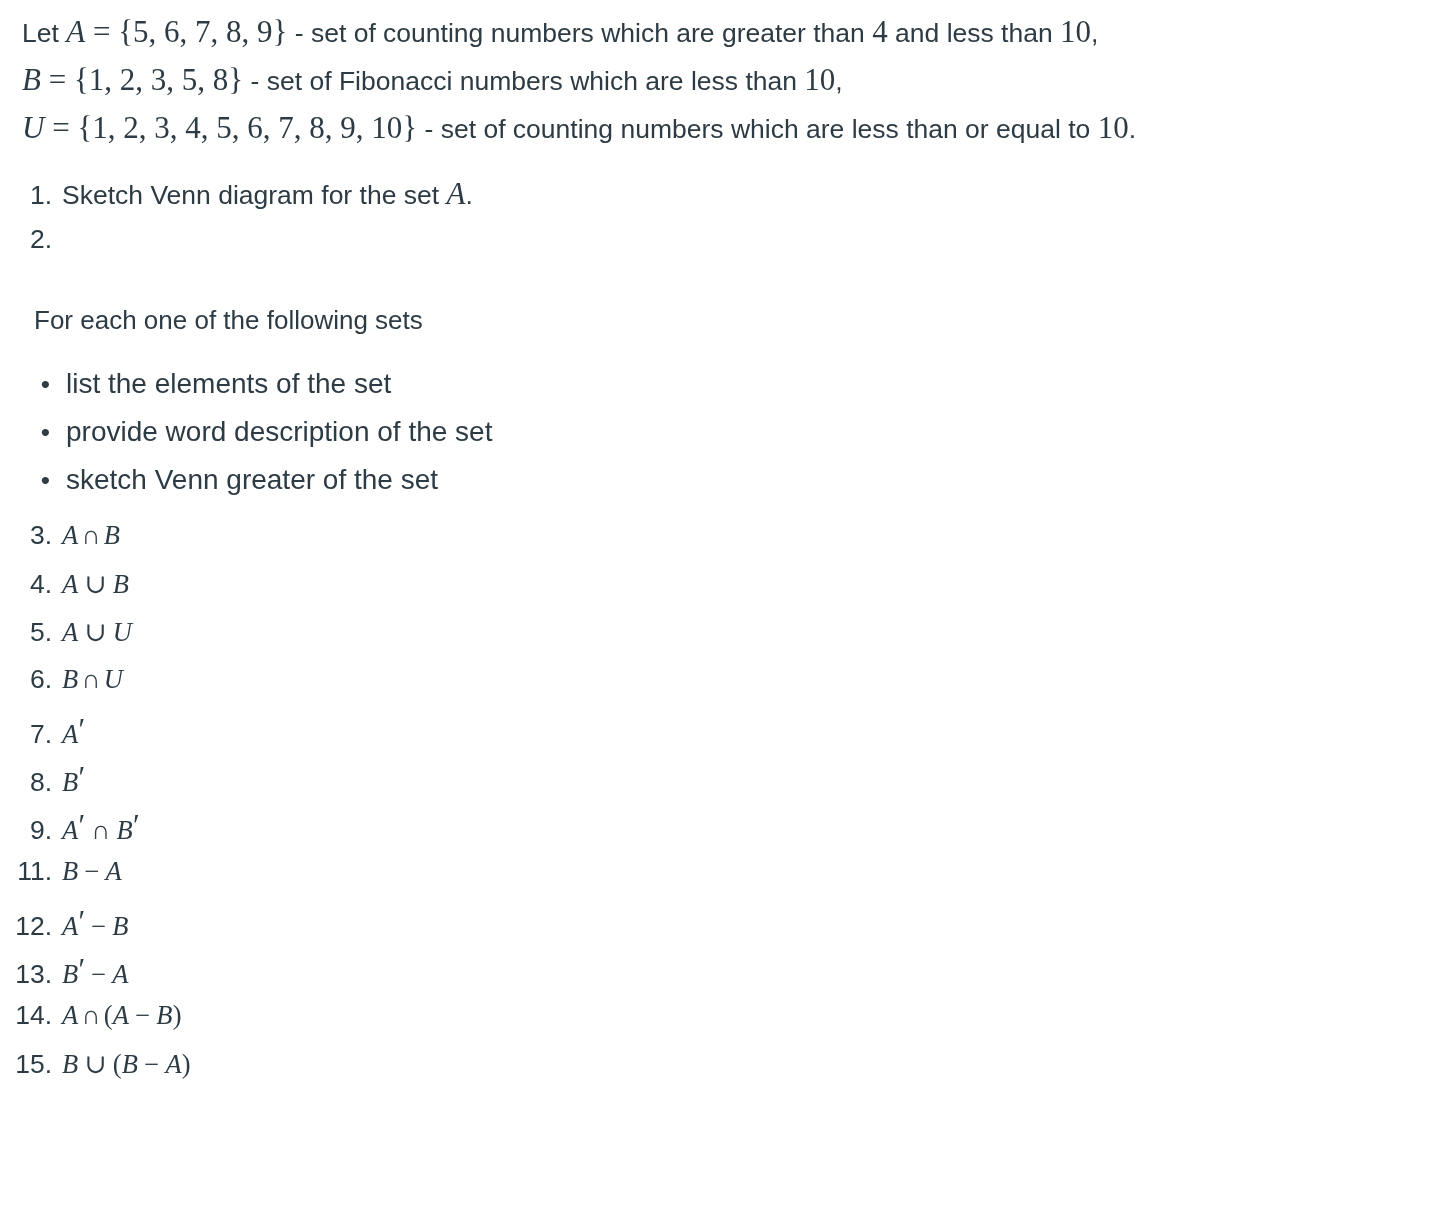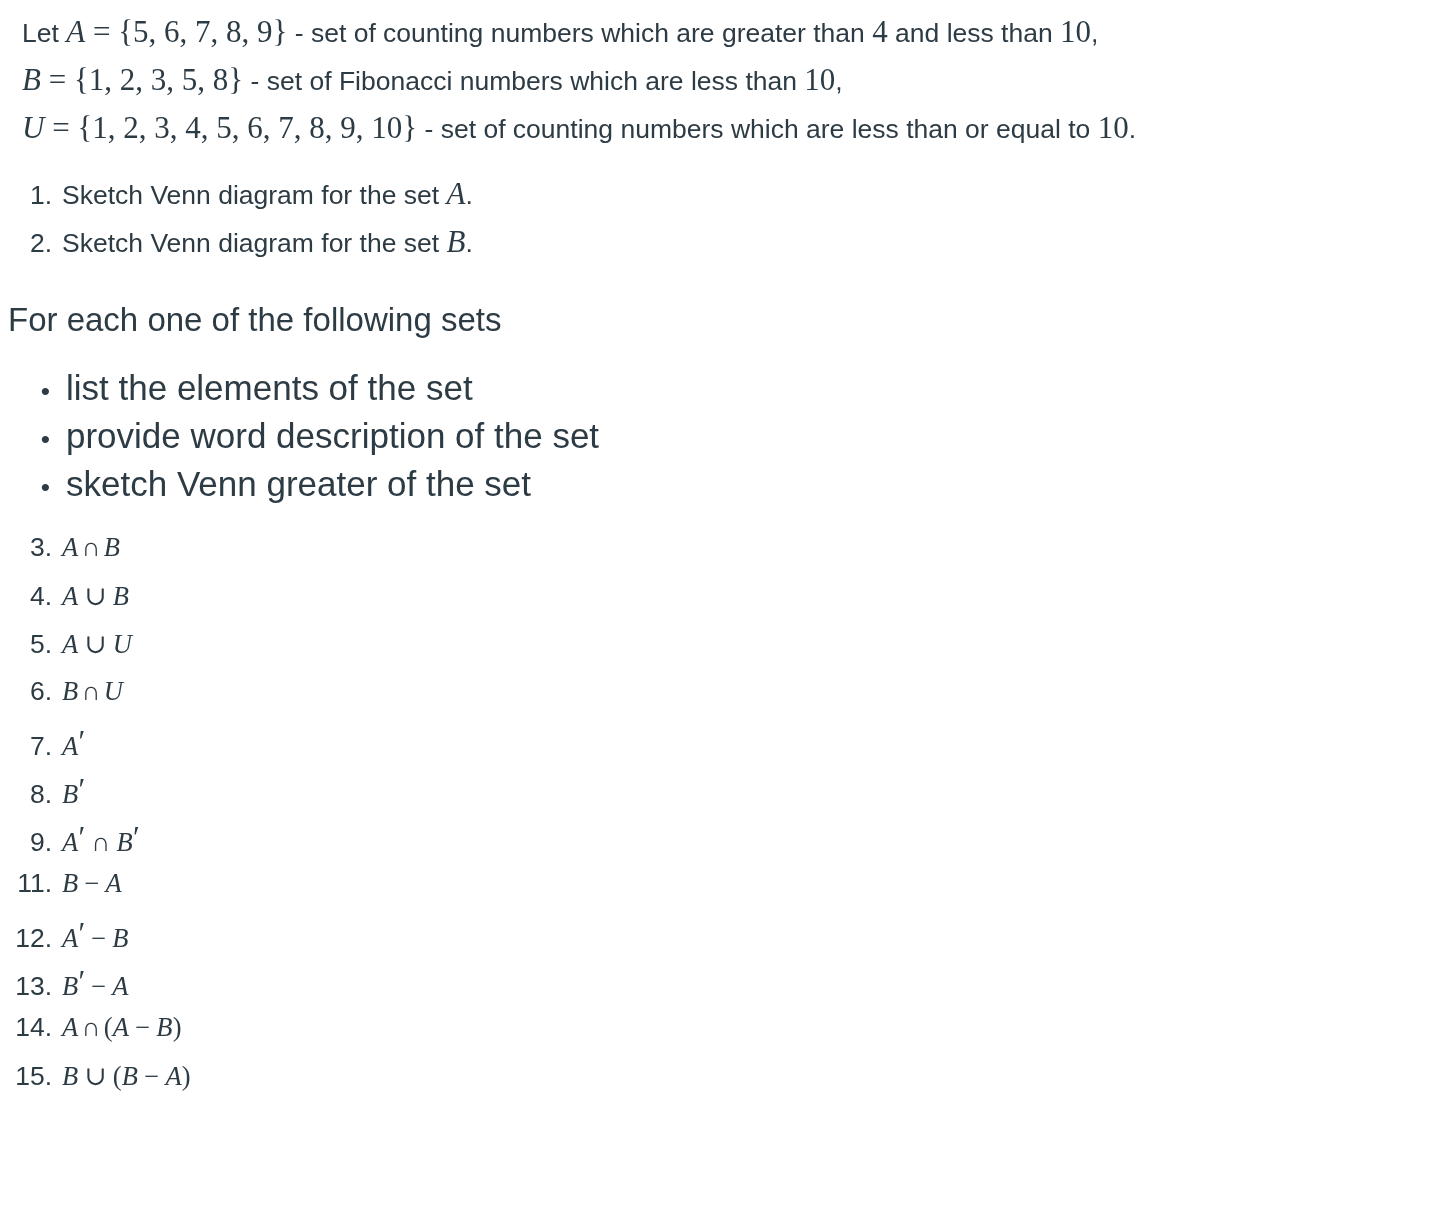--- a/index.html
+++ b/index.html
@@ -25,21 +25,20 @@
     box-sizing: border-box;
   }
 
   
   .math {
     font-family: "Liberation Serif", "DejaVu Serif", serif;
     font-style: italic;
     font-size: 31px;
     letter-spacing: 0.2px;
     white-space: nowrap;
-    margin-top: 12px;
   }
   .math .up {           
     font-style: normal;
   }
   .math .op {
     font-style: normal;
     padding: 0 6px;
   }
   .math .opn {          
     font-style: normal;
@@ -79,23 +78,23 @@
   
   .list-top {
     position: absolute;
     left: 0;
     top: 176px;
     width: 900px;
   }
   
   .para-each {
     position: absolute;
-    left: 8px;
+    left: 34px;
     top: 300px;
-    font-size: 33px;
+    font-size: 26px;
     line-height: 40px;
   }
   
   .list-bullets {
     position: absolute;
     left: 0;
     top: 368px;
     width: 900px;
   }
   
@@ -136,21 +135,21 @@
     width: 66px;
     min-width: 66px;
     text-align: right;
     padding-right: 16px;
     box-sizing: border-box;
     font-size: 26.5px;
     line-height: 1;
     color: #2d3b45;
   }
   .brow .btext {
-    font-size: 35px;
+    font-size: 28px;
     white-space: nowrap;
   }
 </style>
 </head>
 <body>
 
 <div class="page">
 
   <div class="intro">
 
@@ -170,21 +169,20 @@
 
   <ol class="list-top" style="margin:0;padding:0;list-style:none;">
 
     <li class="orow">
       <span class="marker">1.</span>
       <span class="content"><span>Sketch Venn diagram for the set </span><span class="mathvar">A</span><span>.</span></span>
     </li>
 
     <li class="orow">
       <span class="marker">2.</span>
-      <span class="content"><span>Sketch Venn diagram for the set </span><span class="mathvar">B</span><span>.</span></span>
     </li>
 
   </ol>
 
   <div class="para-each">For each one of the following sets</div>
 
   <ul class="list-bullets" style="margin:0;padding:0;list-style:none;">
 
     <li class="brow">
       <span class="bullet">•</span>

